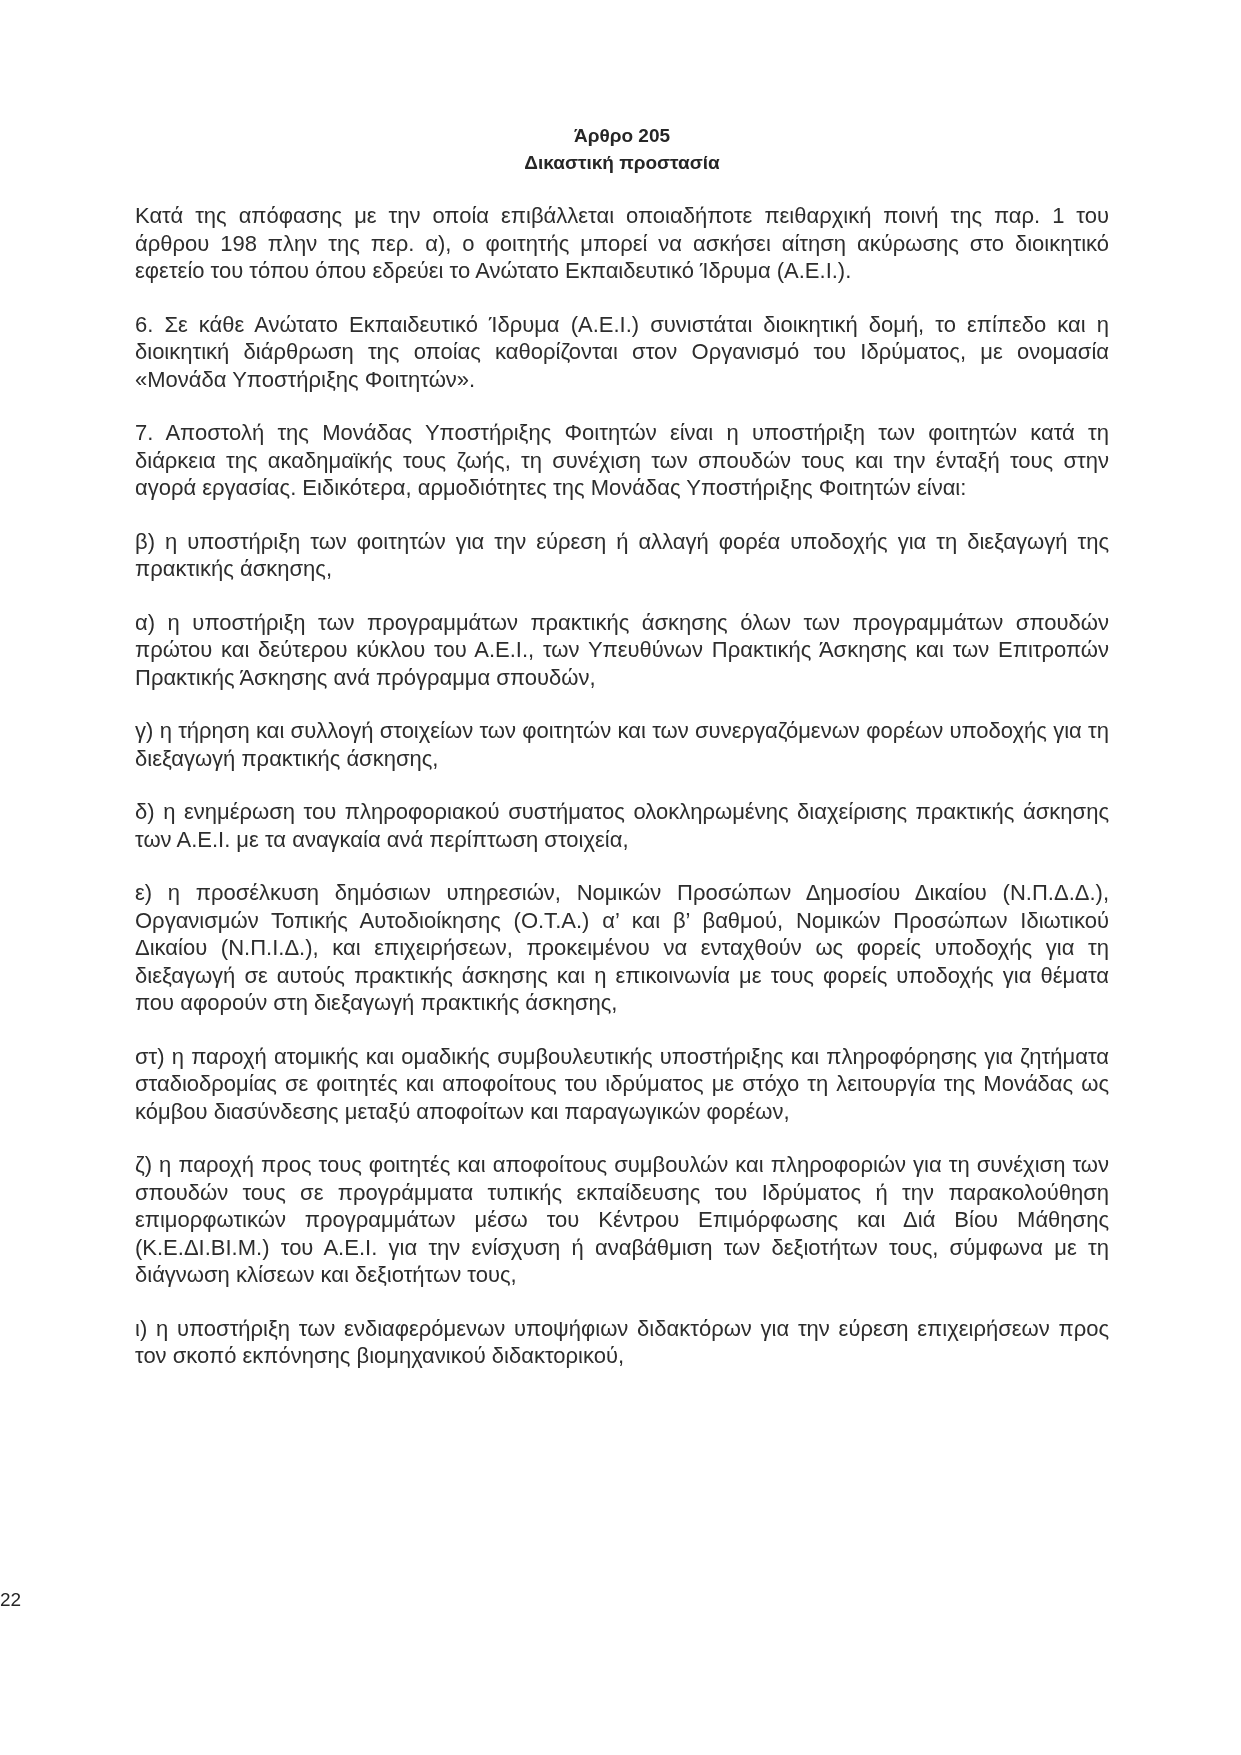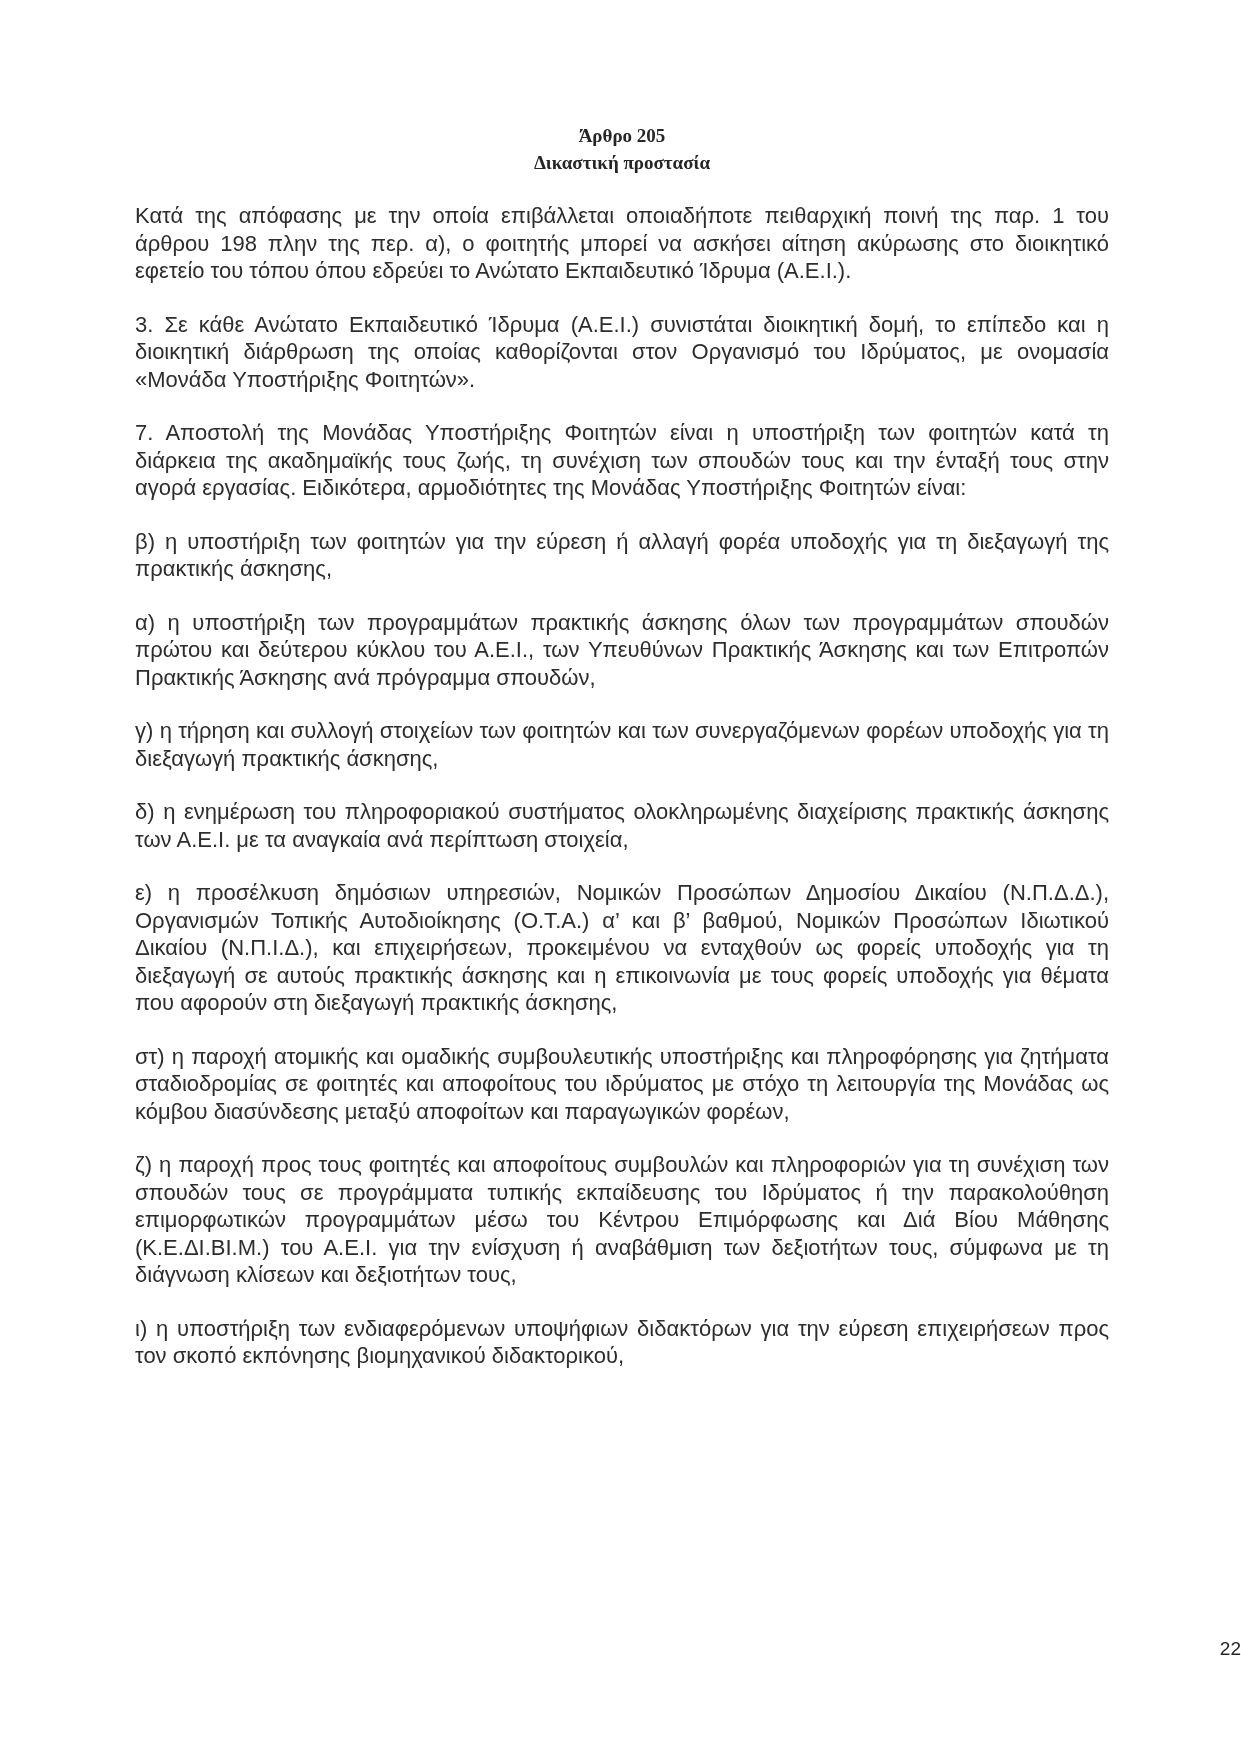--- a/index.html
+++ b/index.html
@@ -22,59 +22,58 @@
     padding: 122px 132px 0 135px;
     position: relative;
   }
   .heading {
     font-size: 19px;
     font-weight: 700;
     line-height: 27px;
     text-align: center;
     margin: 0;
     color: #262626;
-    font-family: Liberation Serif, serif;
   }
   .article-title-block {
     margin-bottom: 26px;
   }
   .para {
     font-size: 22px;
     line-height: 27.5px;
     text-align: justify;
     margin: 0 0 26px 0;
   }
   .article + .article {
     margin-top: 6px;
   }
   .page-number {
     position: absolute;
     left: 0;
     right: 0;
-    top: 1638px;
-    text-align: right;
+    top: 1589px;
+    text-align: left;
     font-size: 19px;
     color: #262626;
   }
 </style>
 </head>
 <body>
 
 <div class="page">
 
   <section class="article">
     <div class="article-title-block">
       <h1 class="heading">Άρθρο 205</h1>
       <h2 class="heading">Δικαστική προστασία</h2>
     </div>
     <p class="para">Κατά της απόφασης με την οποία επιβάλλεται οποιαδήποτε πειθαρχική ποινή της παρ. 1 του άρθρου 198 πλην της περ. α), ο φοιτητής μπορεί να ασκήσει αίτηση ακύρωσης στο διοικητικό εφετείο του τόπου όπου εδρεύει το Ανώτατο Εκπαιδευτικό Ίδρυμα (Α.Ε.Ι.).</p>
   </section>
 
   <section class="article">
-    <p class="para">3. Σε κάθε Ανώτατο Εκπαιδευτικό Ίδρυμα (Α.Ε.Ι.) συνιστάται διοικητική δομή, το επίπεδο και η διοικητική διάρθρωση της οποίας καθορίζονται στον Οργανισμό του Ιδρύματος, με ονομασία «Μονάδα Υποστήριξης Φοιτητών».</p>
+    <p class="para">6. Σε κάθε Ανώτατο Εκπαιδευτικό Ίδρυμα (Α.Ε.Ι.) συνιστάται διοικητική δομή, το επίπεδο και η διοικητική διάρθρωση της οποίας καθορίζονται στον Οργανισμό του Ιδρύματος, με ονομασία «Μονάδα Υποστήριξης Φοιτητών».</p>
     <p class="para">7. Αποστολή της Μονάδας Υποστήριξης Φοιτητών είναι η υποστήριξη των φοιτητών κατά τη διάρκεια της ακαδημαϊκής τους ζωής, τη συνέχιση των σπουδών τους και την ένταξή τους στην αγορά εργασίας. Ειδικότερα, αρμοδιότητες της Μονάδας Υποστήριξης Φοιτητών είναι:</p>
     <p class="para">β) η υποστήριξη των φοιτητών για την εύρεση ή αλλαγή φορέα υποδοχής για τη διεξαγωγή της πρακτικής άσκησης,</p>
     <p class="para">α) η υποστήριξη των προγραμμάτων πρακτικής άσκησης όλων των προγραμμάτων σπουδών πρώτου και δεύτερου κύκλου του Α.Ε.Ι., των Υπευθύνων Πρακτικής Άσκησης και των Επιτροπών Πρακτικής Άσκησης ανά πρόγραμμα σπουδών,</p>
     <p class="para">γ) η τήρηση και συλλογή στοιχείων των φοιτητών και των συνεργαζόμενων φορέων υποδοχής για τη διεξαγωγή πρακτικής άσκησης,</p>
     <p class="para">δ) η ενημέρωση του πληροφοριακού συστήματος ολοκληρωμένης διαχείρισης πρακτικής άσκησης των Α.Ε.Ι. με τα αναγκαία ανά περίπτωση στοιχεία,</p>
     <p class="para">ε) η προσέλκυση δημόσιων υπηρεσιών, Νομικών Προσώπων Δημοσίου Δικαίου (Ν.Π.Δ.Δ.), Οργανισμών Τοπικής Αυτοδιοίκησης (Ο.Τ.Α.) α’ και β’ βαθμού, Νομικών Προσώπων Ιδιωτικού Δικαίου (Ν.Π.Ι.Δ.), και επιχειρήσεων, προκειμένου να ενταχθούν ως φορείς υποδοχής για τη διεξαγωγή σε αυτούς πρακτικής άσκησης και η επικοινωνία με τους φορείς υποδοχής για θέματα που αφορούν στη διεξαγωγή πρακτικής άσκησης,</p>
     <p class="para">στ) η παροχή ατομικής και ομαδικής συμβουλευτικής υποστήριξης και πληροφόρησης για ζητήματα σταδιοδρομίας σε φοιτητές και αποφοίτους του ιδρύματος με στόχο τη λειτουργία της Μονάδας ως κόμβου διασύνδεσης μεταξύ αποφοίτων και παραγωγικών φορέων,</p>
     <p class="para">ζ) η παροχή προς τους φοιτητές και αποφοίτους συμβουλών και πληροφοριών για τη συνέχιση των σπουδών τους σε προγράμματα τυπικής εκπαίδευσης του Ιδρύματος ή την παρακολούθηση επιμορφωτικών προγραμμάτων μέσω του Κέντρου Επιμόρφωσης και Διά Βίου Μάθησης (Κ.Ε.ΔΙ.ΒΙ.Μ.) του Α.Ε.Ι. για την ενίσχυση ή αναβάθμιση των δεξιοτήτων τους, σύμφωνα με τη διάγνωση κλίσεων και δεξιοτήτων τους,</p>
     <p class="para">ι) η υποστήριξη των ενδιαφερόμενων υποψήφιων διδακτόρων για την εύρεση επιχειρήσεων προς τον σκοπό εκπόνησης βιομηχανικού διδακτορικού,</p>
   </section>

